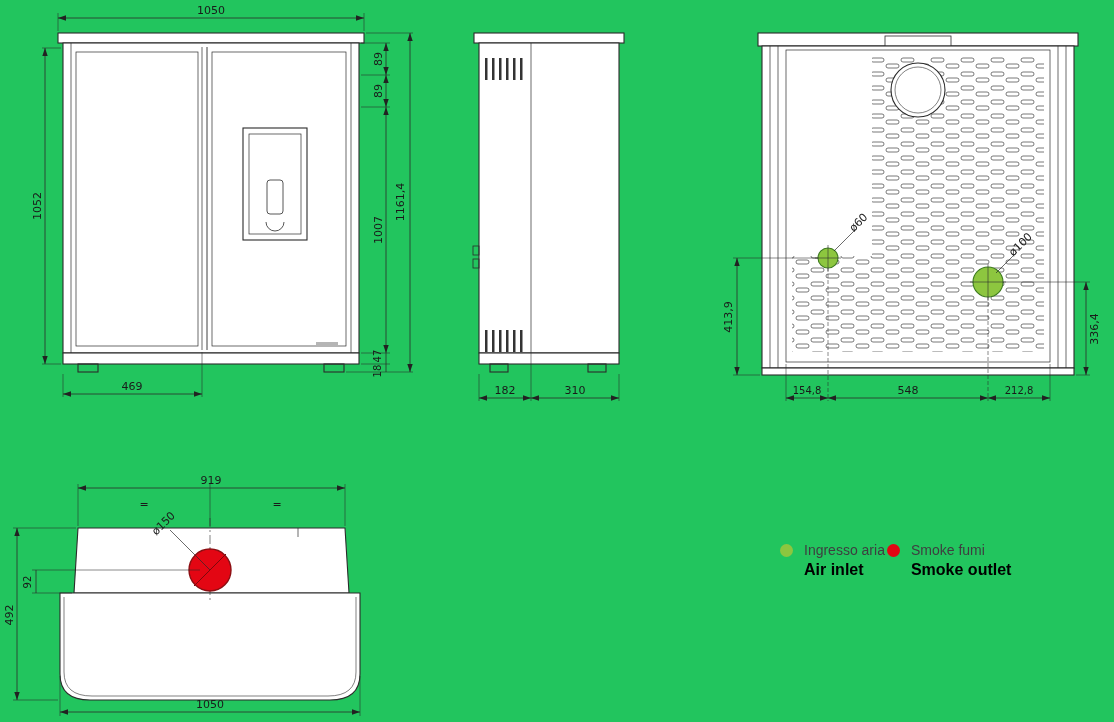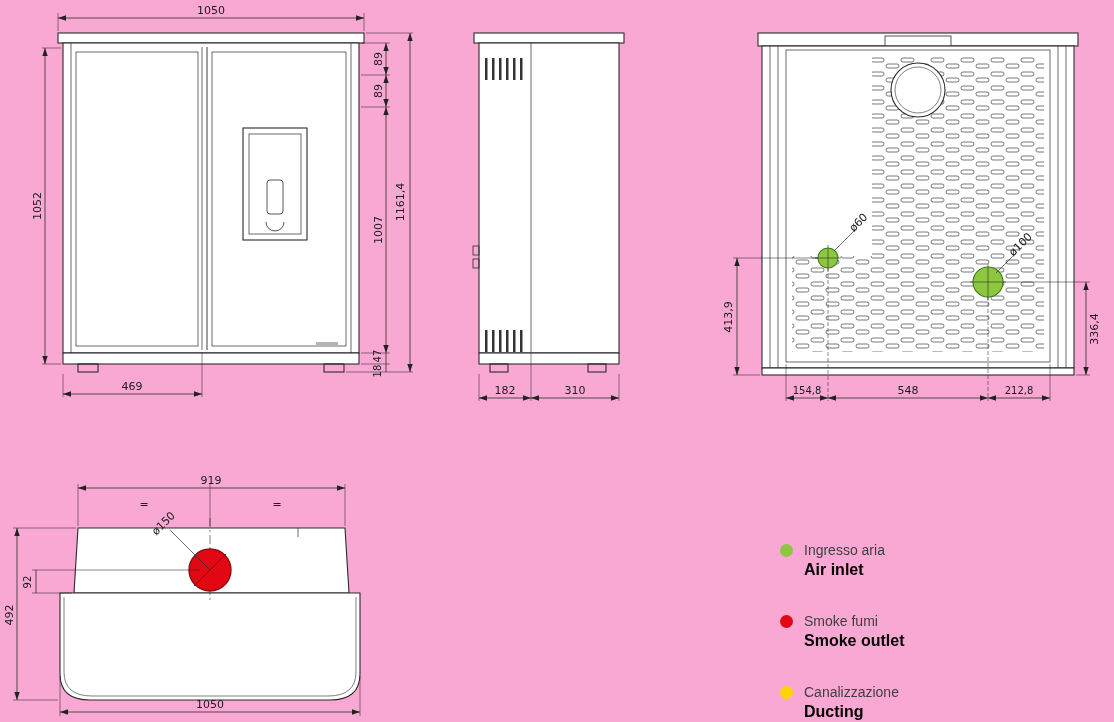--- a/index.html
+++ b/index.html
@@ -1,19 +1,19 @@
 <!DOCTYPE html>
 <html><head>
 <meta charset="utf-8">
 <style>
   * { margin:0; padding:0; box-sizing:border-box; }
   html,body { background:#ffffff; font-family:"Liberation Sans", sans-serif; }
-  .page { position:relative; width:1114px; height:722px; background:#f9a8d4; overflow:hidden; }
+  .page { position:relative; width:1114px; height:722px; background:#22c55e; overflow:hidden; }
   .drawing { position:absolute; top:0; left:0; }
-  .legend { position:absolute; left:780px; top:541px; display:flex; flex-direction:column; gap:33px; }
+  .legend { position:absolute; left:780px; top:541px; display:flex; flex-direction:row; gap:2px; }
   .legend-row { display:flex; align-items:flex-start; gap:11px; }
   .dot { width:13px; height:13px; border-radius:50%; margin-top:3px; flex:0 0 13px; background:#ccc; }
   .label-it { font-size:14px; color:#3e3e40; line-height:19px; }
   .label-en { font-size:16px; font-weight:bold; color:#000; line-height:19px; }
   text { font-family:"DejaVu Sans", sans-serif; }
 </style>
 </head>
 <body>
 
 <div class="page">
@@ -233,22 +233,15 @@
       <div class="label-en">Air inlet</div>
     </div>
   </div>
   <div class="legend-row">
     <span class="dot" style="background-color: rgb(227, 6, 19);"></span>
     <div class="legend-labels">
       <div class="label-it">Smoke fumi</div>
       <div class="label-en">Smoke outlet</div>
     </div>
   </div>
-  <div class="legend-row">
-    <span class="dot" style="background-color: rgb(255, 210, 0);"></span>
-    <div class="legend-labels">
-      <div class="label-it">Canalizzazione</div>
-      <div class="label-en">Ducting</div>
-    </div>
-  </div>
 </div>
 
 </div>
 
 </body></html>

